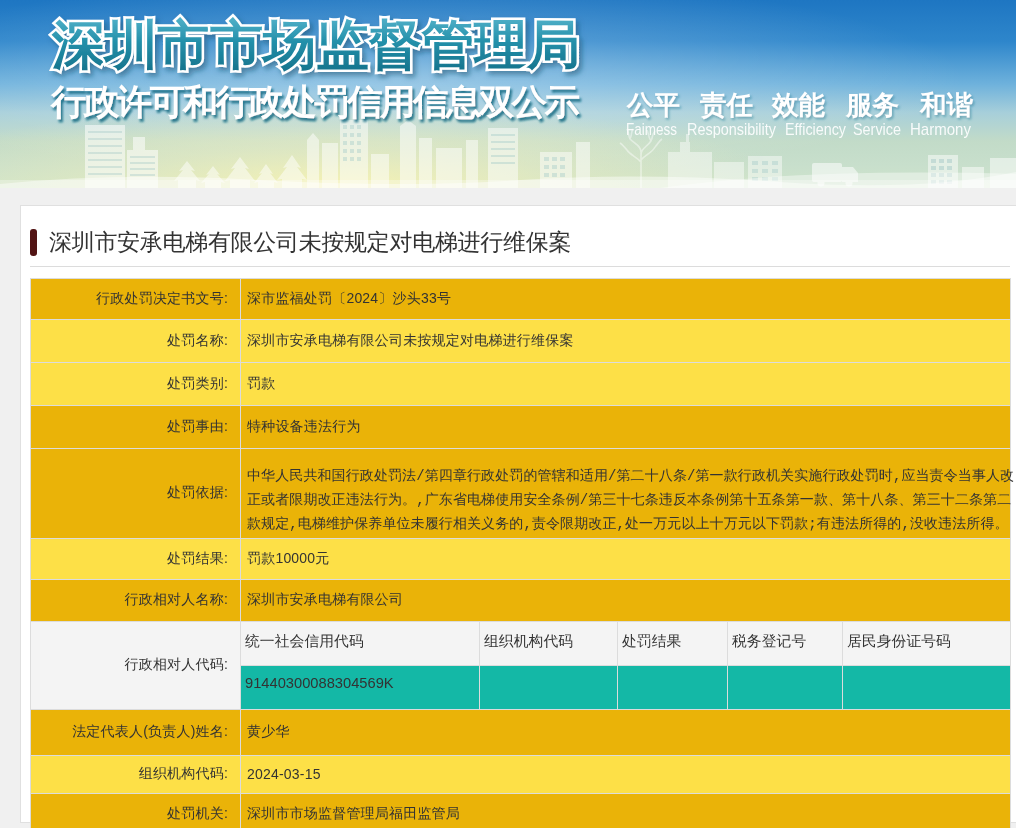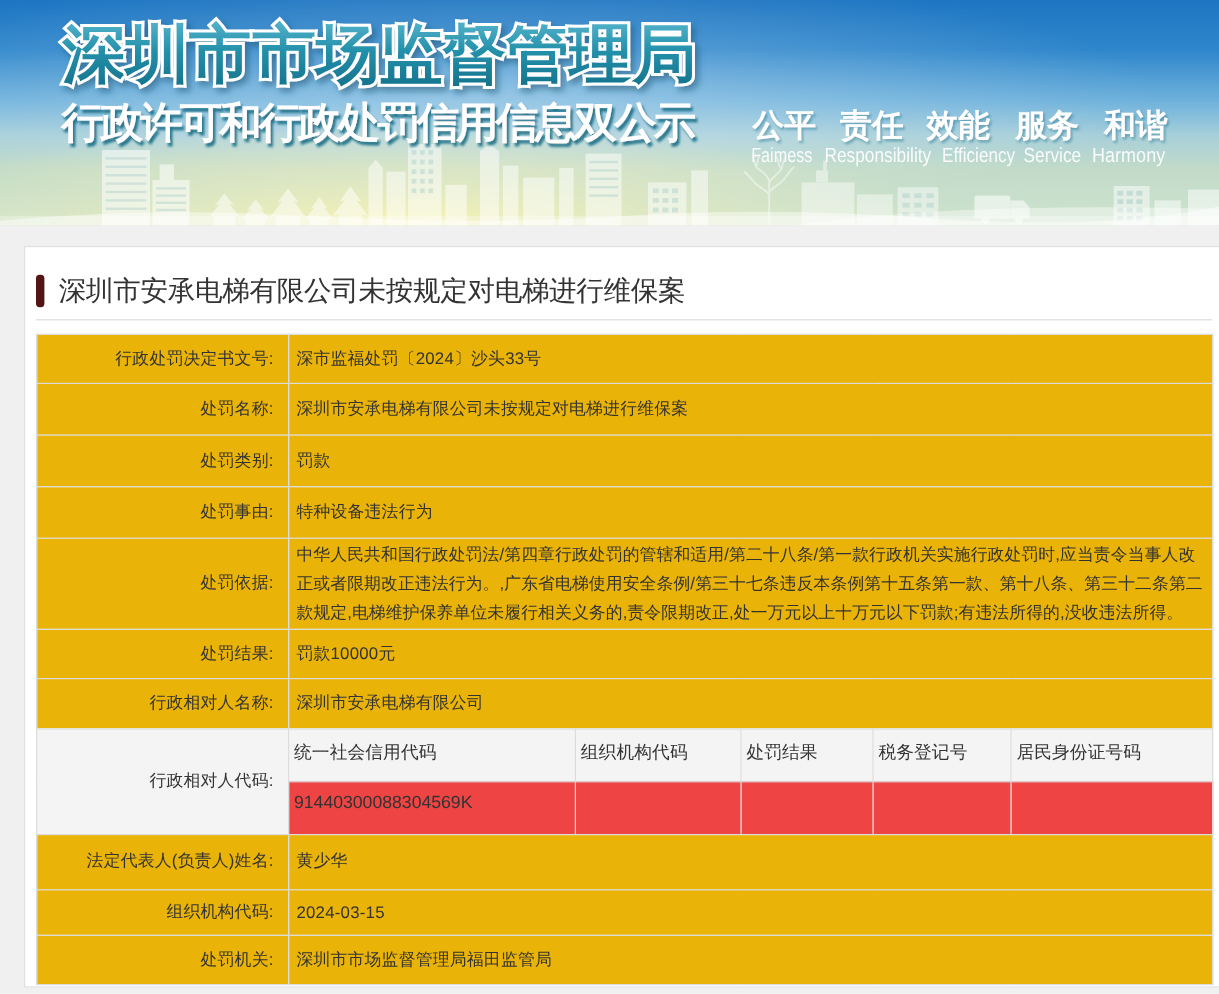--- a/index.html
+++ b/index.html
@@ -9,24 +9,24 @@
 .box { position:absolute; left:20px; top:205px; width:998px; height:616px; background:#fff; border:1px solid #e0e0e0; }
 .bar { position:absolute; left:9px; top:23px; width:7px; height:27px; background:#521414; border-radius:3px; }
 .ptitle { position:absolute; left:28px; top:21px; width:900px; font-size:23px; letter-spacing:-0.3px; color:#333; line-height:30px; font-weight:400; }
 .hline { position:absolute; left:9px; top:60px; width:980px; border-top:1px solid #dcdcdc; }
 table.main { position:absolute; left:9px; top:72px; width:980px; border-collapse:collapse; table-layout:fixed; }
 table.main td { border:1px solid #dcdcdc; font-size:14px; color:#333; letter-spacing:0.2px; vertical-align:middle; }
 td.lbl { text-align:right; padding:0 12px 0 4px; }
 td.val { text-align:left; padding:0 20px 0 6px; }
 table.main td.ctr { padding:0 4px; font-size:14.75px; letter-spacing:0.1px; }
 table.main td.ctr span.h { position:relative; top:-2px; }
-tr.g td { background:#eab308; }
+tr.g td { background:#fde047; }
 tr.w td { background:#eab308; }
 td.g2 { background:#f4f4f4; }
-td.w2 { background:#ef4444; }
+td.w2 { background:#14b8a6; }
 </style>
 </head>
 <body>
 <div class="header">
 <svg width="1016" height="188" viewBox="0 0 1016 188" xmlns="http://www.w3.org/2000/svg">
 <defs>
 <linearGradient id="sky" x1="0" y1="0" x2="0" y2="1">
 <stop offset="0" stop-color="#1e76c2"></stop>
 <stop offset="0.22" stop-color="#2e86cb"></stop>
 <stop offset="0.45" stop-color="#6fb2dc"></stop>
@@ -231,21 +231,21 @@
 <tr class="g" style="height:43px">
           <td class="lbl">处罚类别:</td>
           <td class="val" colspan="5">罚款</td>
         </tr>
 <tr class="w" style="height:43px">
           <td class="lbl">处罚事由:</td>
           <td class="val" colspan="5">特种设备违法行为</td>
         </tr>
 <tr class="w" style="height:75px">
           <td class="lbl">处罚依据:</td>
-          <td class="val dj" colspan="5" style="line-height:24.2px;padding:2px 8px 0 6px;letter-spacing:0.1px;white-space:nowrap;"><span style="position:relative;top:-1px;">中华人民共和国行政处罚法/第四章行政处罚的管辖和适用/第二十八条/第一款行政机关实施行政处罚时,应当责令当事人改<br>正或者限期改正违法行为。,广东省电梯使用安全条例/第三十七条违反本条例第十五条第一款、第十八条、第三十二条第二<br>款规定,电梯维护保养单位未履行相关义务的,责令限期改正,处一万元以上十万元以下罚款;有违法所得的,没收违法所得。</span></td>
+          <td class="val dj" colspan="5" style="line-height:24.2px;padding:16px 8px 0 6px;letter-spacing:0.1px;white-space:nowrap;font-family:Liberation Mono, monospace;"><span style="position:relative;top:-1px;">中华人民共和国行政处罚法/第四章行政处罚的管辖和适用/第二十八条/第一款行政机关实施行政处罚时,应当责令当事人改<br>正或者限期改正违法行为。,广东省电梯使用安全条例/第三十七条违反本条例第十五条第一款、第十八条、第三十二条第二<br>款规定,电梯维护保养单位未履行相关义务的,责令限期改正,处一万元以上十万元以下罚款;有违法所得的,没收违法所得。</span></td>
         </tr>
 <tr class="g" style="height:41px">
           <td class="lbl">处罚结果:</td>
           <td class="val" colspan="5">罚款10000元</td>
         </tr>
 <tr class="w" style="height:42px">
           <td class="lbl">行政相对人名称:</td>
           <td class="val" colspan="5">深圳市安承电梯有限公司</td>
         </tr>
 <tr style="height:44px">

